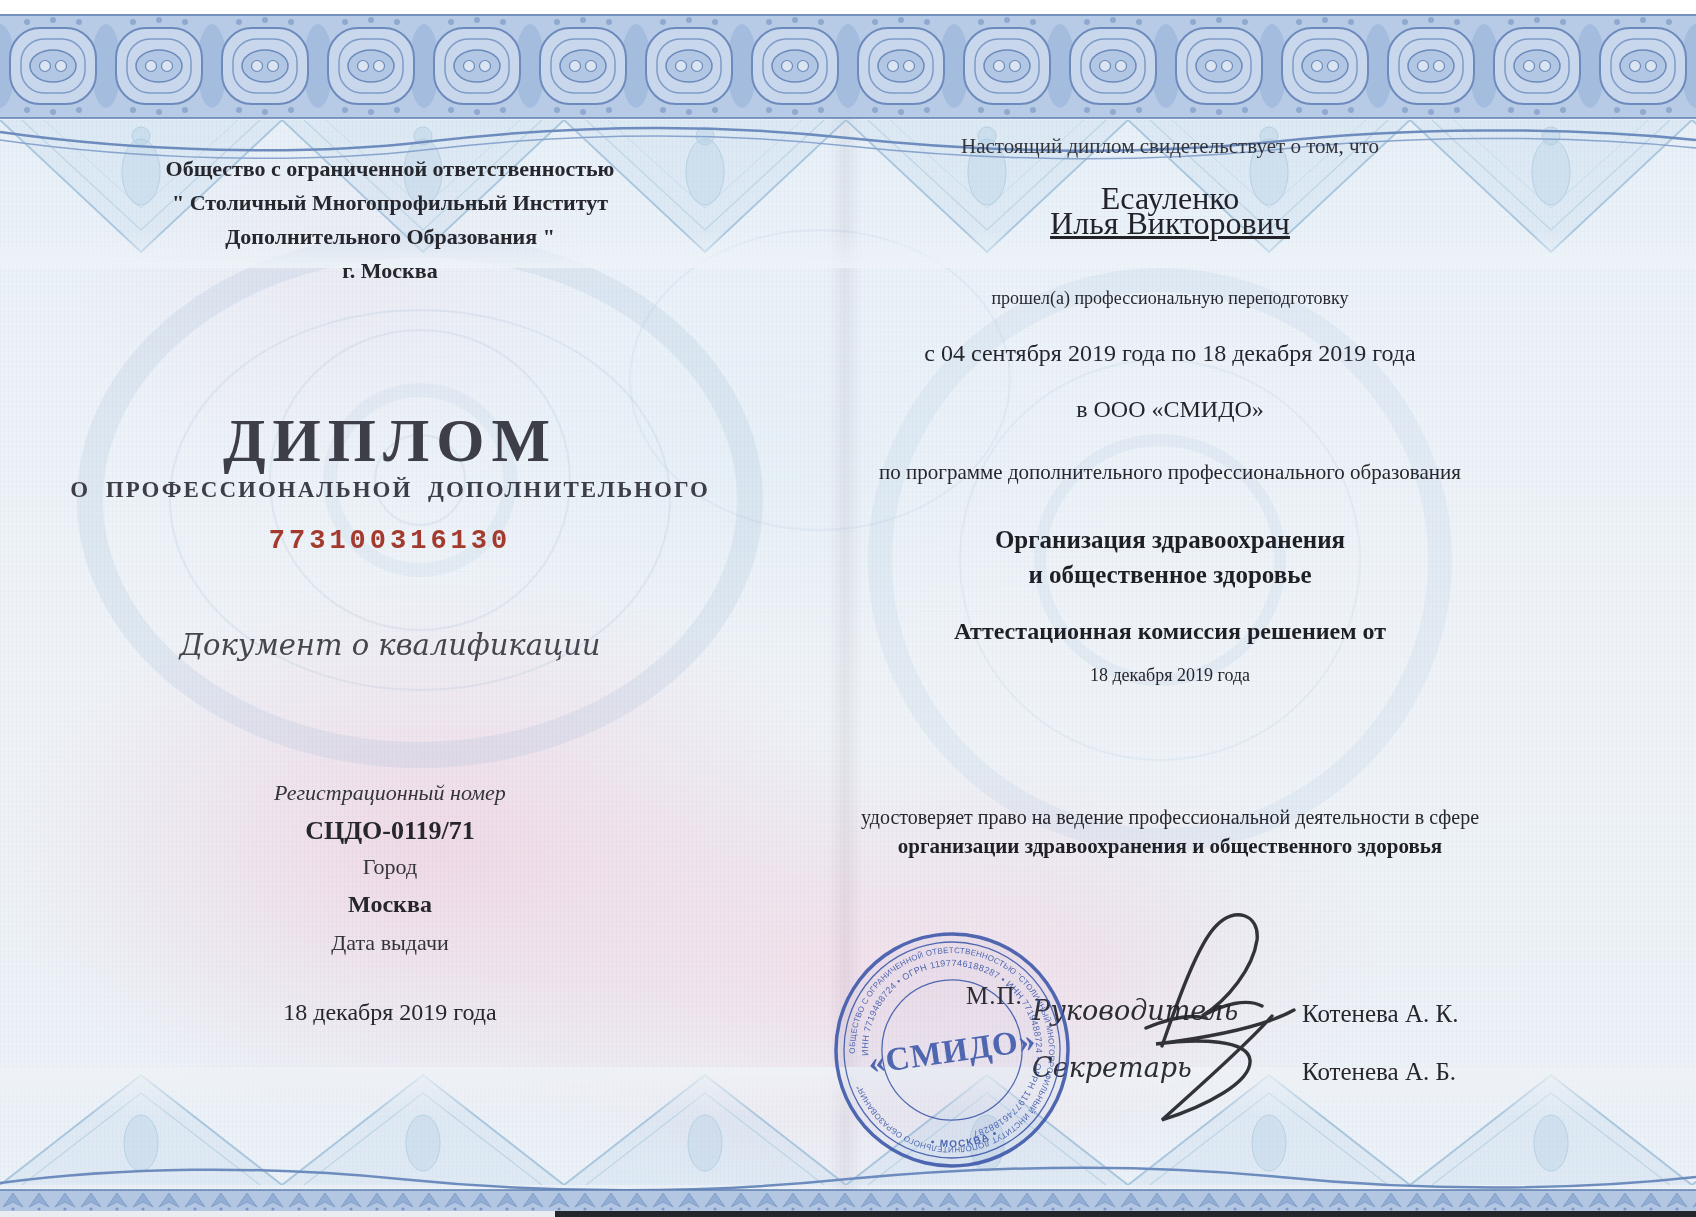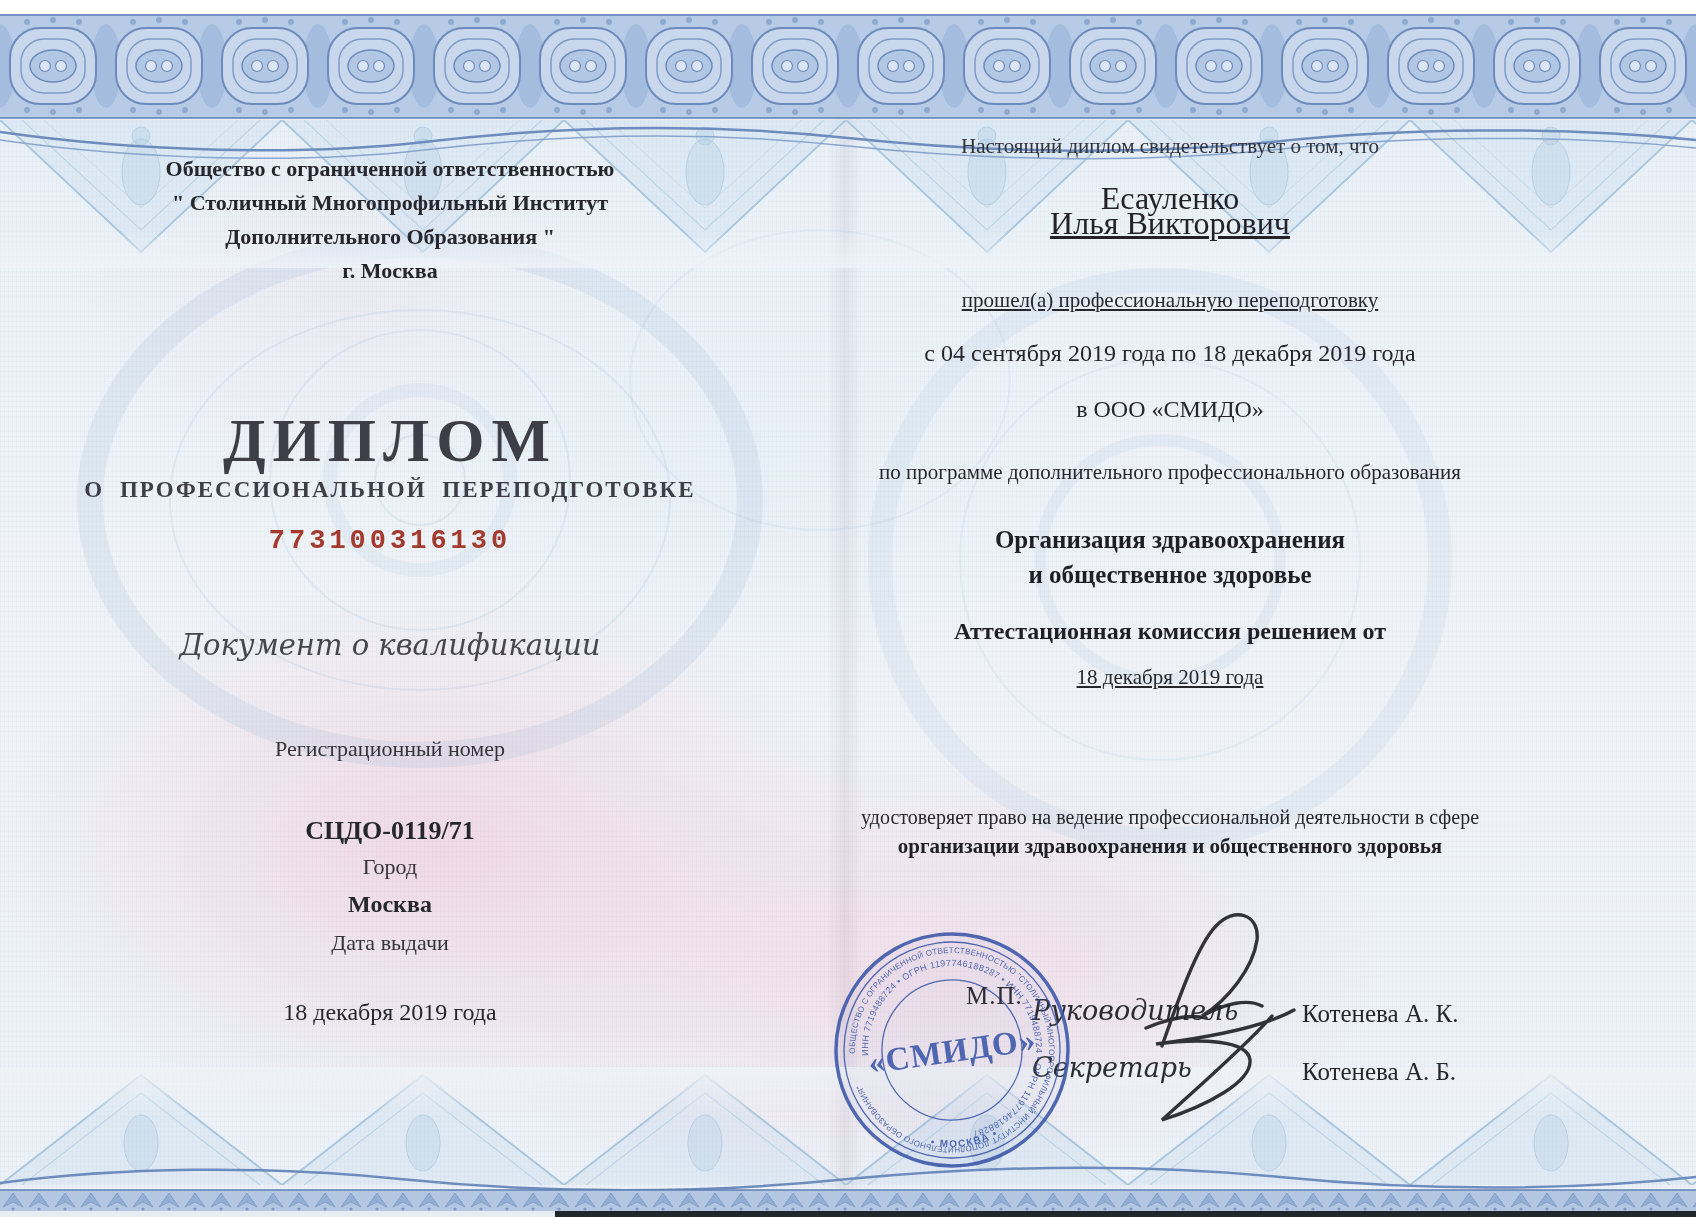--- a/index.html
+++ b/index.html
@@ -28,21 +28,21 @@
   .org-line{font-size:22px;font-weight:bold;color:#26262d;}
   .title{font-size:62px;font-weight:bold;letter-spacing:7px;color:#3d3e47;}
   .subtitle{font-size:23px;font-weight:600;letter-spacing:2px;word-spacing:8px;color:#3d3e47;}
   .number{font-family:"Liberation Mono","DejaVu Sans Mono",monospace;font-size:27px;font-weight:bold;letter-spacing:4px;color:#a43a2d;}
   .qual{font-size:29px;font-style:italic;color:#46464e;font-family:"DejaVu Serif","Liberation Serif",serif;}
   .small-label{font-size:22px;color:#33333a;}
   .strong-val{font-size:26px;font-weight:bold;color:#26262d;}
   .plain-val{font-size:24px;color:#26262d;}
   .r-intro{font-size:21px;color:#33333a;}
   .r-name{font-size:32px;color:#222228;}
-  .r-line{font-size:21px;color:#26262d;text-decoration:underline;}
+  .r-line{font-size:18px;color:#26262d;}
   .r-line-lg{font-size:24px;color:#26262d;}
   .r-bold{font-size:25px;font-weight:bold;color:#1f1f26;}
   .r-bold-sm{font-size:23px;font-weight:bold;color:#1f1f26;}
   .r-small{font-size:21px;color:#26262d;}
   .ent{font-size:20px;color:#26262d;}
   .ent-b{font-size:21px;font-weight:bold;color:#1f1f26;}
   .sig-role{position:absolute;font-size:27px;font-style:italic;color:#2c2c33;font-family:"DejaVu Serif","Liberation Serif",serif;}
   .sig-name{position:absolute;font-size:25px;color:#26262d;}
   .mp{position:absolute;left:966px;top:982px;font-size:25px;color:#2c2c33;letter-spacing:1px;z-index:6;}
   svg{display:block;}
@@ -139,26 +139,26 @@
     <rect x="0" y="144" width="555" height="6" fill="#e9edf2"></rect>
   </svg>
 
   <div class="col l-col">
     <div class="org-line" style="top:156px;">Общество с ограниченной ответственностью</div>
     <div class="org-line" style="top:190px;">" Столичный Многопрофильный Институт</div>
     <div class="org-line" style="top:224px;">Дополнительного Образования "</div>
     <div class="org-line" style="top:258px;">г. Москва</div>
 
     <div class="title" style="top:396px;margin-top:8px;">ДИПЛОМ</div>
-    <div class="subtitle" style="top:476px;">О  ПРОФЕССИОНАЛЬНОЙ  ПЕРЕПОДГОТОВКЕ</div>
+    <div class="subtitle" style="top:476px;">О  ПРОФЕССИОНАЛЬНОЙ  ДОПОЛНИТЕЛЬНОГО</div>
     <div class="number" style="top:526px;">773100316130</div>
 
     <div class="qual" style="top:628px;">Документ о квалификации</div>
 
-    <div class="small-label" style="top:736px;">Регистрационный номер</div>
+    <div class="small-label" style="top:780px;font-style:italic;">Регистрационный номер</div>
     <div class="strong-val" style="top:816px;">СЦДО-0119/71</div>
     <div class="small-label" style="top:854px;">Город</div>
     <div class="strong-val" style="top:890px;font-size:24px;">Москва</div>
     <div class="small-label" style="top:930px;">Дата выдачи</div>
     <div class="plain-val" style="top:998px;">18 декабря 2019 года</div>
   </div>
 
   <div class="col r-col">
     <div class="r-intro" style="top:134px;">Настоящий диплом свидетельствует о том, что</div>
     <div class="r-name" style="top:180px;">Есауленко</div>

